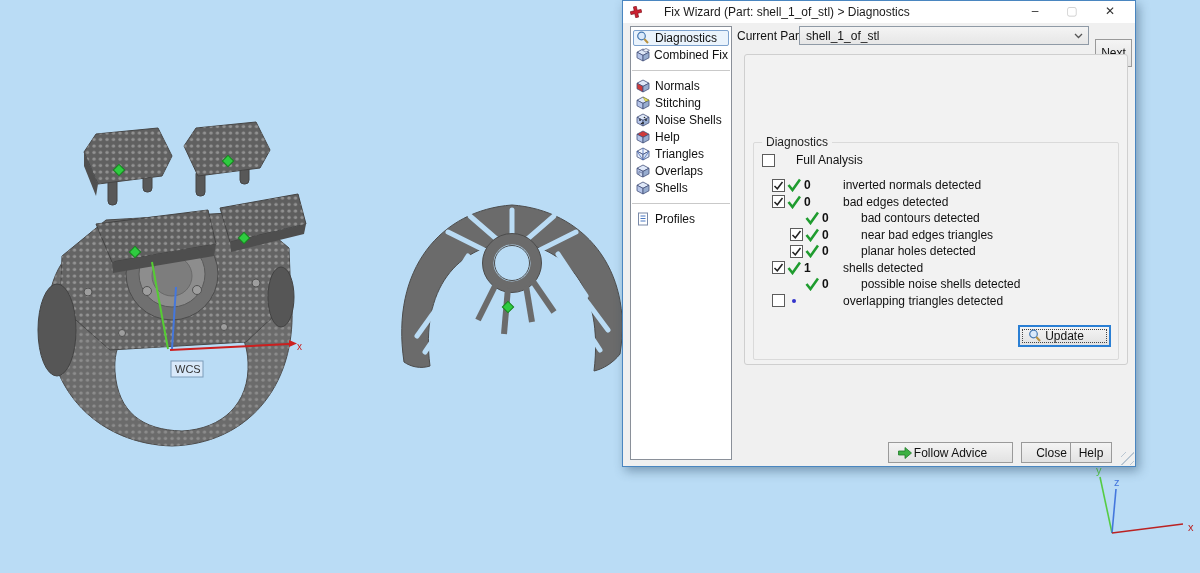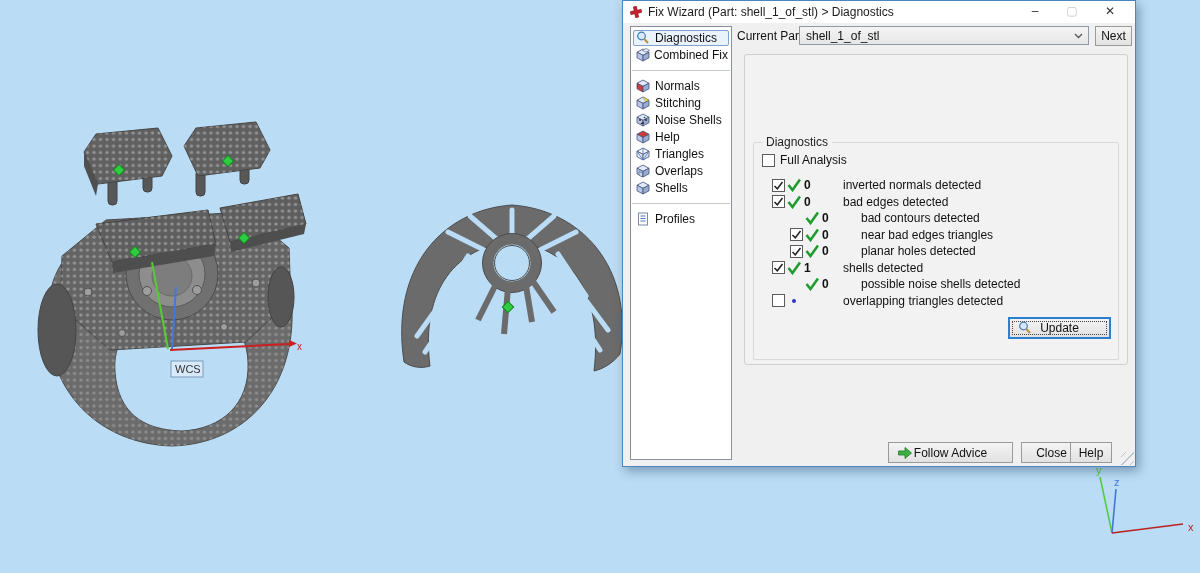--- a/index.html
+++ b/index.html
@@ -10,21 +10,21 @@
   
   #viewport { position:absolute; inset:0; }
 
   
   .dialog { position:absolute; left:622px; top:0; width:514px; height:467px;
             background:#f0f0f0; border:1px solid #4a86c0;
             box-shadow:3px 4px 10px rgba(40,70,100,.45); }
   .titlebar { position:absolute; left:0; top:0; right:0; height:22px; background:#fff;
               display:flex; align-items:center; }
   .titlebar .app-icon { margin-left:7px; width:12px; height:12px; }
-  .titlebar .title { margin-left:6px; font-size:12px; color:#1a1a1a; }
+  .titlebar .title { margin-left:22px; font-size:12px; color:#1a1a1a; }
   .win-btn { position:absolute; top:0; width:34px; height:21px; text-align:center;
              line-height:21px; font-size:12px; color:#333; cursor:default; }
   .win-btn.disabled { color:#c8c8c8; }
   .content { position:absolute; left:0; top:22px; right:0; bottom:0; }
 
   
   .sidebar { position:absolute; left:7px; top:3px; width:102px; height:434px;
              background:#fff; border:1px solid #8a9099; padding-top:2px; }
   .sb-item { display:flex; align-items:center; height:16px; margin:1px 2px;
              padding-left:2px; border:1px solid transparent; }
@@ -35,50 +35,50 @@
 
   
   .cp-label { position:absolute; left:114px; top:6px; font-size:12px; }
   .combo { position:absolute; left:176px; top:3px; width:290px; height:19px;
            background:linear-gradient(#f4f4f4,#e6e6e6); border:1px solid #8f9aa6;
            display:flex; align-items:center; padding-left:6px; }
   .combo .chev { position:absolute; right:5px; top:6px; }
   .btn { background:linear-gradient(#f4f4f4,#e2e2e2); border:1px solid #9a9a9a;
          font-size:12px; text-align:center; color:#111;
          display:flex; align-items:center; justify-content:center; }
-  #next-btn { position:absolute; left:472px; top:3px; width:37px; height:20px; }
+  #next-btn { position:absolute; left:472px; top:16px; width:37px; height:28px; }
 
   
   .panel { position:absolute; left:121px; top:31px; width:384px; height:311px;
            border:1px solid #cfcfcf; border-radius:3px; background:#f2f2f2; }
   .groupbox { position:absolute; border:1px solid #dadada; border-radius:2px; }
   .gb-label { position:absolute; top:-8px; left:8px; background:#f2f2f2;
               padding:0 4px; font-size:12px; color:#222; }
   #gb-advice { left:8px; top:14px; right:8px; height:60px; }
   .advice-box { position:absolute; left:4px; top:8px; right:4px; bottom:5px;
                 background:#fff; border:1px solid #e2e2e2; }
   .advice-text { position:absolute; left:8px; top:5px; right:22px; font-size:12px;
                  line-height:15px; color:#111; }
   .adv-scroll { position:absolute; right:0; top:0; bottom:0; width:15px;
                 background:#f4f4f4; border-left:1px solid #e5e5e5; }
   .adv-scroll span { position:absolute; left:0; width:100%; text-align:center;
                      font-size:7px; color:#9a9a9a; }
   #gb-diag { left:8px; top:87px; right:8px; height:218px; }
-  .full-analysis { position:absolute; left:8px; top:10px; display:flex; align-items:center; }
+  .full-analysis { position:absolute; left:8px; top:10px; display:flex; align-items:center;gap:16px; }
   .checkbox { width:13px; height:13px; background:#fff; border:1px solid #5c5c5c;
               display:inline-flex; align-items:center; justify-content:center; }
   .fa-label { margin-left:5px; font-size:12px; }
   #diag-rows { position:absolute; left:0; top:34px; right:4px; }
   .diag-row { display:flex; align-items:center; height:16.5px; }
   .cb-slot { width:15px; display:inline-flex; }
   .status-slot { width:14px; display:inline-flex; }
   .count-slot { width:42px; font-weight:bold; font-size:12px; padding-left:3px; }
   .row-label { font-size:12px; white-space:nowrap; }
   .bluedot { width:4px; height:4px; border-radius:50%; background:#3333cc; margin:auto; }
-  #update-btn { position:absolute; right:7px; bottom:20px; width:103px; height:22px;
+  #update-btn { position:absolute; right:7px; bottom:12px; width:93px; height:22px;
                 border:2px solid #2a7fd4; outline:1px dotted #444; outline-offset:-5px; }
   #update-btn .b-icon { position:absolute; left:8px; }
 
   
   #follow-btn { position:absolute; left:265px; top:419px; width:125px; height:21px; }
   #follow-btn .b-icon { position:absolute; left:8px; }
   #close-btn  { position:absolute; left:398px; top:419px; width:61px; height:21px; }
   #help-btn   { position:absolute; left:447px; top:419px; width:42px; height:21px; }
   .grip { position:absolute; right:1px; bottom:1px; width:13px; height:13px;
           background:repeating-linear-gradient(135deg, transparent 0 3px,

